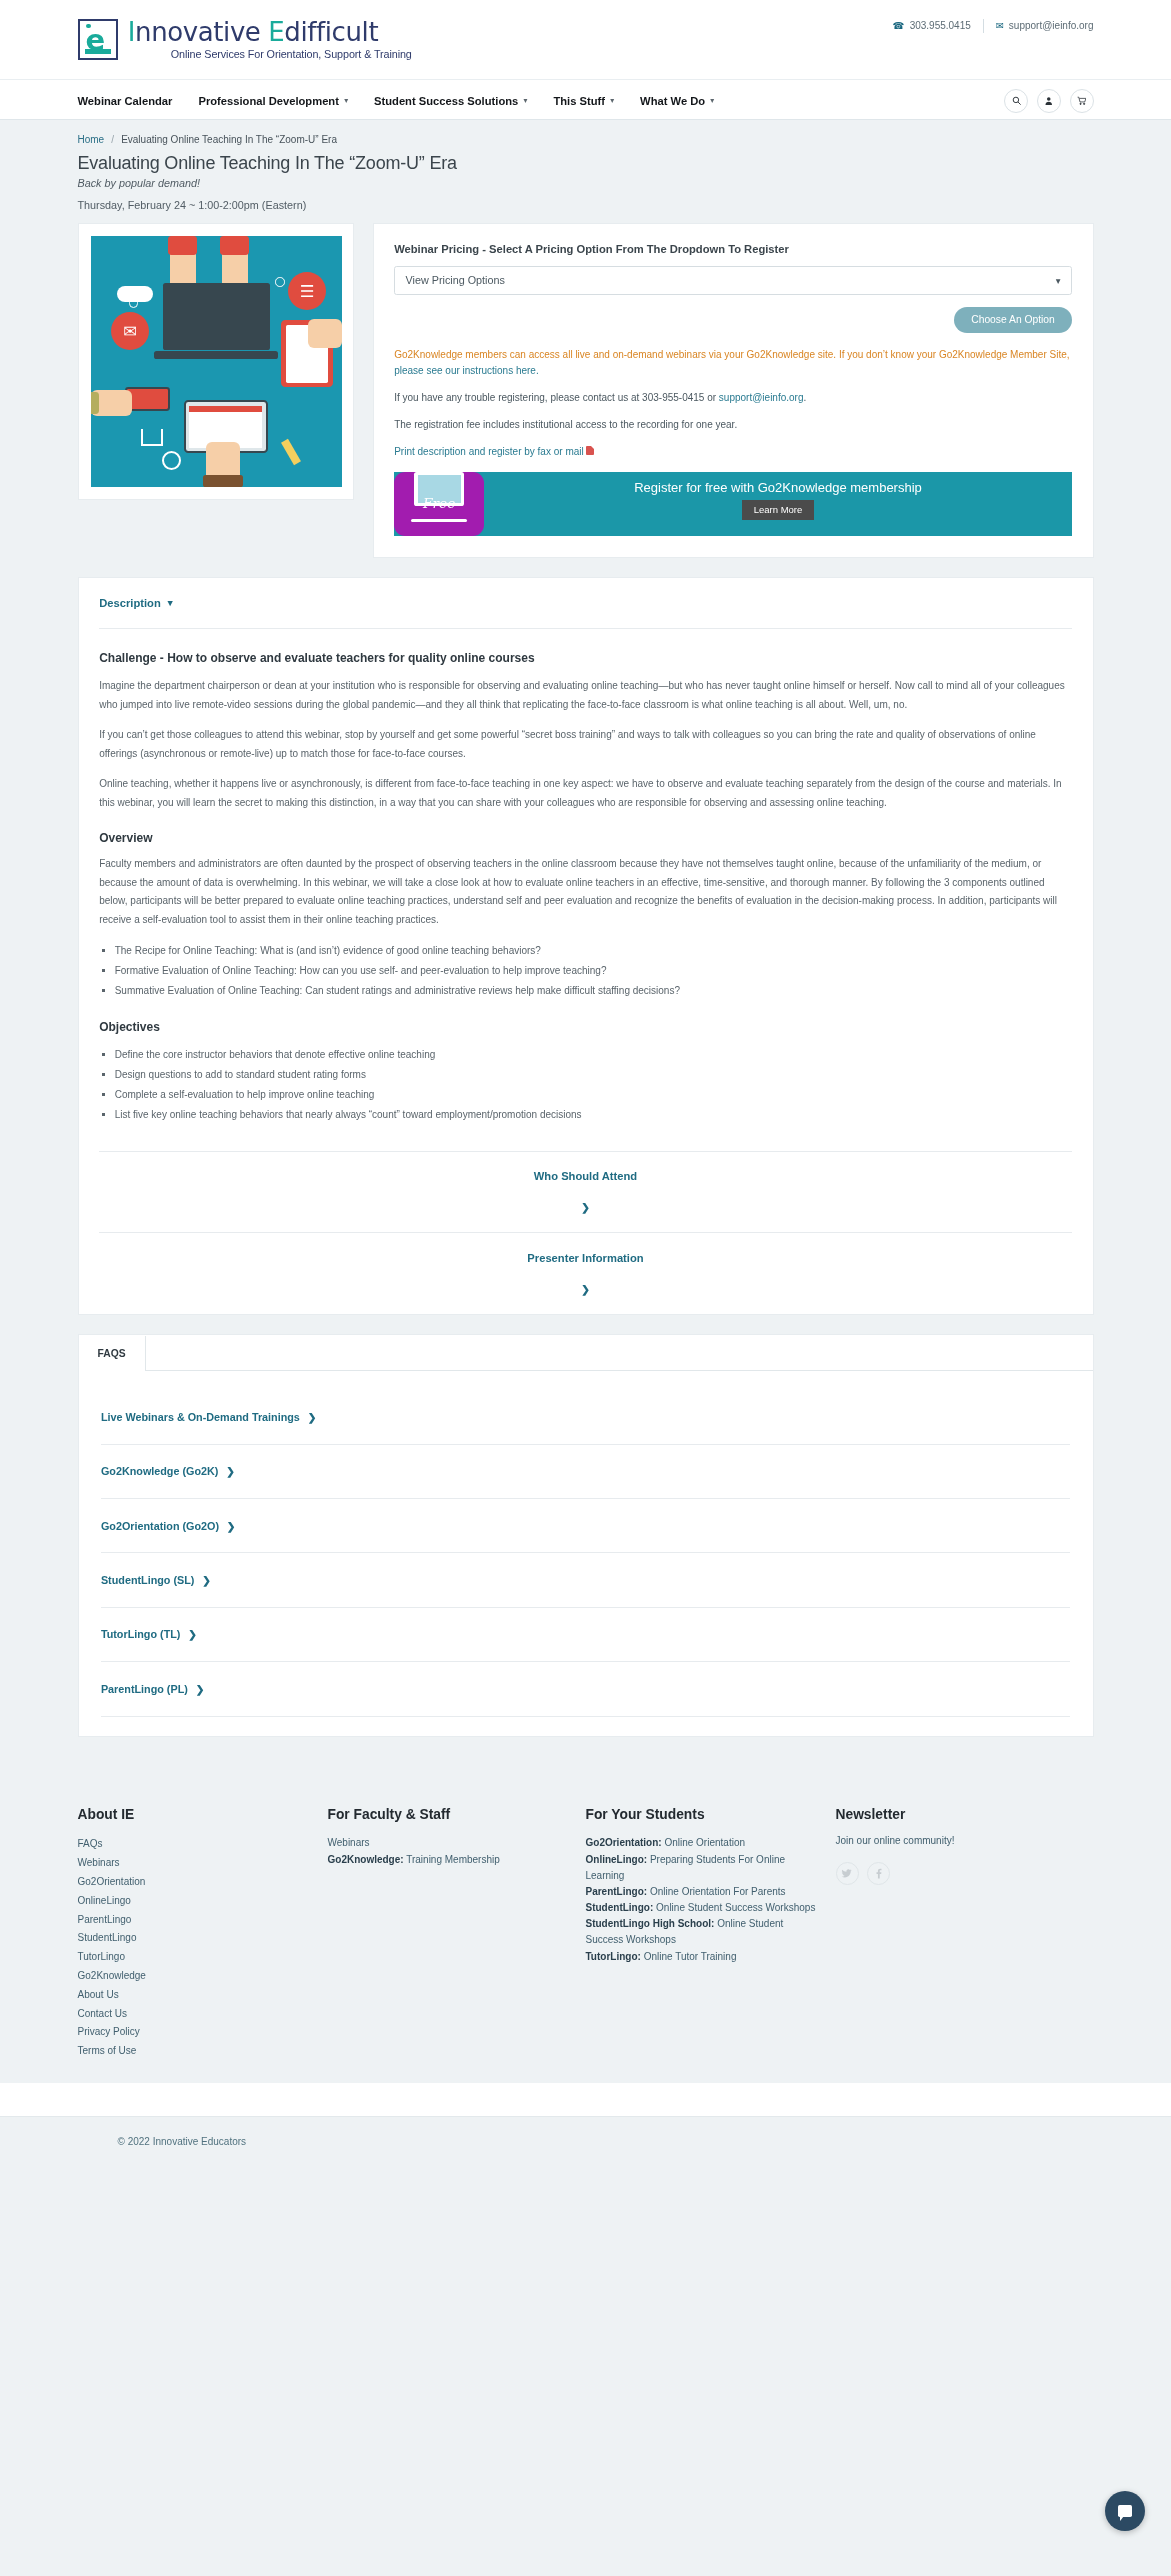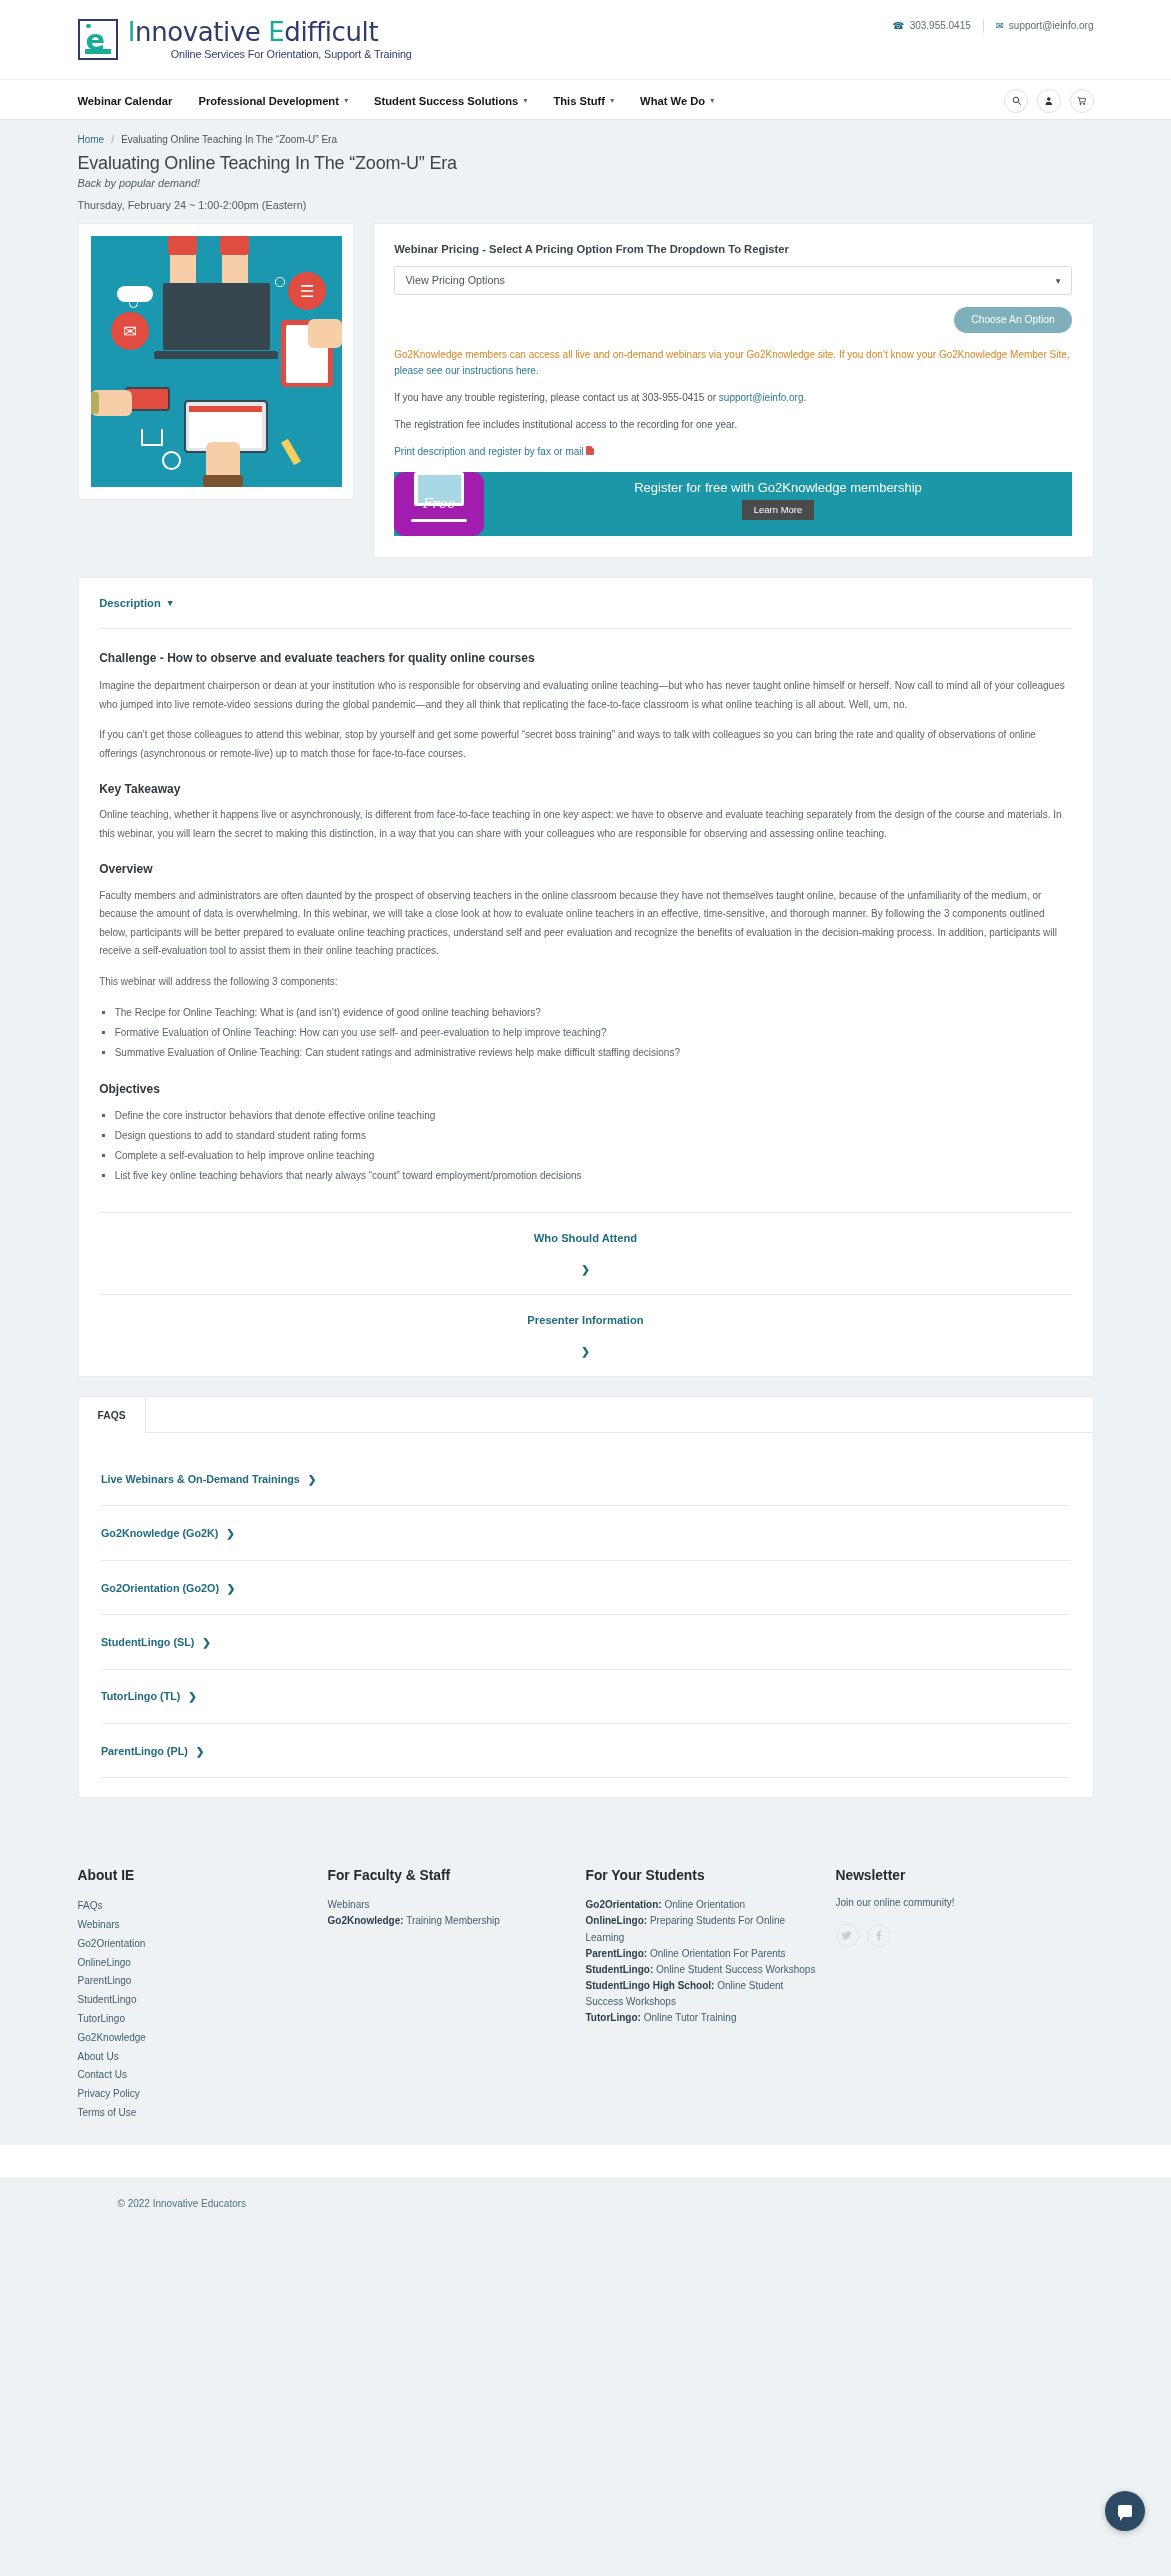--- a/index.html
+++ b/index.html
@@ -478,26 +478,24 @@
     <div class="acc-head">
       <span>Description</span>
       <span class="mk">▾</span>
     </div>
     <div class="hr"></div>
 
     <h3 class="body-h3">Challenge - How to observe and evaluate teachers for quality online courses</h3>
     <p class="para">Imagine the department chairperson or dean at your institution who is responsible for observing and evaluating online teaching—but who has never taught online himself or herself. Now call to mind all of your colleagues who jumped into live remote-video sessions during the global pandemic—and they all think that replicating the face-to-face classroom is what online teaching is all about. Well, um, no.</p>
     <p class="para">If you can’t get those colleagues to attend this webinar, stop by yourself and get some powerful “secret boss training” and ways to talk with colleagues so you can bring the rate and quality of observations of online offerings (asynchronous or remote-live) up to match those for face-to-face courses.</p>
 
-    <h4 class="body-h4">Key Takeaway</h4>
     <p class="para">Online teaching, whether it happens live or asynchronously, is different from face-to-face teaching in one key aspect: we have to observe and evaluate teaching separately from the design of the course and materials. In this webinar, you will learn the secret to making this distinction, in a way that you can share with your colleagues who are responsible for observing and assessing online teaching.</p>
 
     <h4 class="body-h4">Overview</h4>
     <p class="para">Faculty members and administrators are often daunted by the prospect of observing teachers in the online classroom because they have not themselves taught online, because of the unfamiliarity of the medium, or because the amount of data is overwhelming. In this webinar, we will take a close look at how to evaluate online teachers in an effective, time-sensitive, and thorough manner. By following the 3 components outlined below, participants will be better prepared to evaluate online teaching practices, understand self and peer evaluation and recognize the benefits of evaluation in the decision-making process. In addition, participants will receive a self-evaluation tool to assist them in their online teaching practices.</p>
-    <p class="para">This webinar will address the following 3 components:</p>
     <ul class="bullets">
       <li>The Recipe for Online Teaching: What is (and isn’t) evidence of good online teaching behaviors?</li>
       <li>Formative Evaluation of Online Teaching: How can you use self- and peer-evaluation to help improve teaching?</li>
       <li>Summative Evaluation of Online Teaching: Can student ratings and administrative reviews help make difficult staffing decisions?</li>
     </ul>
 
     <h4 class="body-h4">Objectives</h4>
     <ul class="bullets">
       <li>Define the core instructor behaviors that denote effective online teaching</li>
       <li>Design questions to add to standard student rating forms</li>

